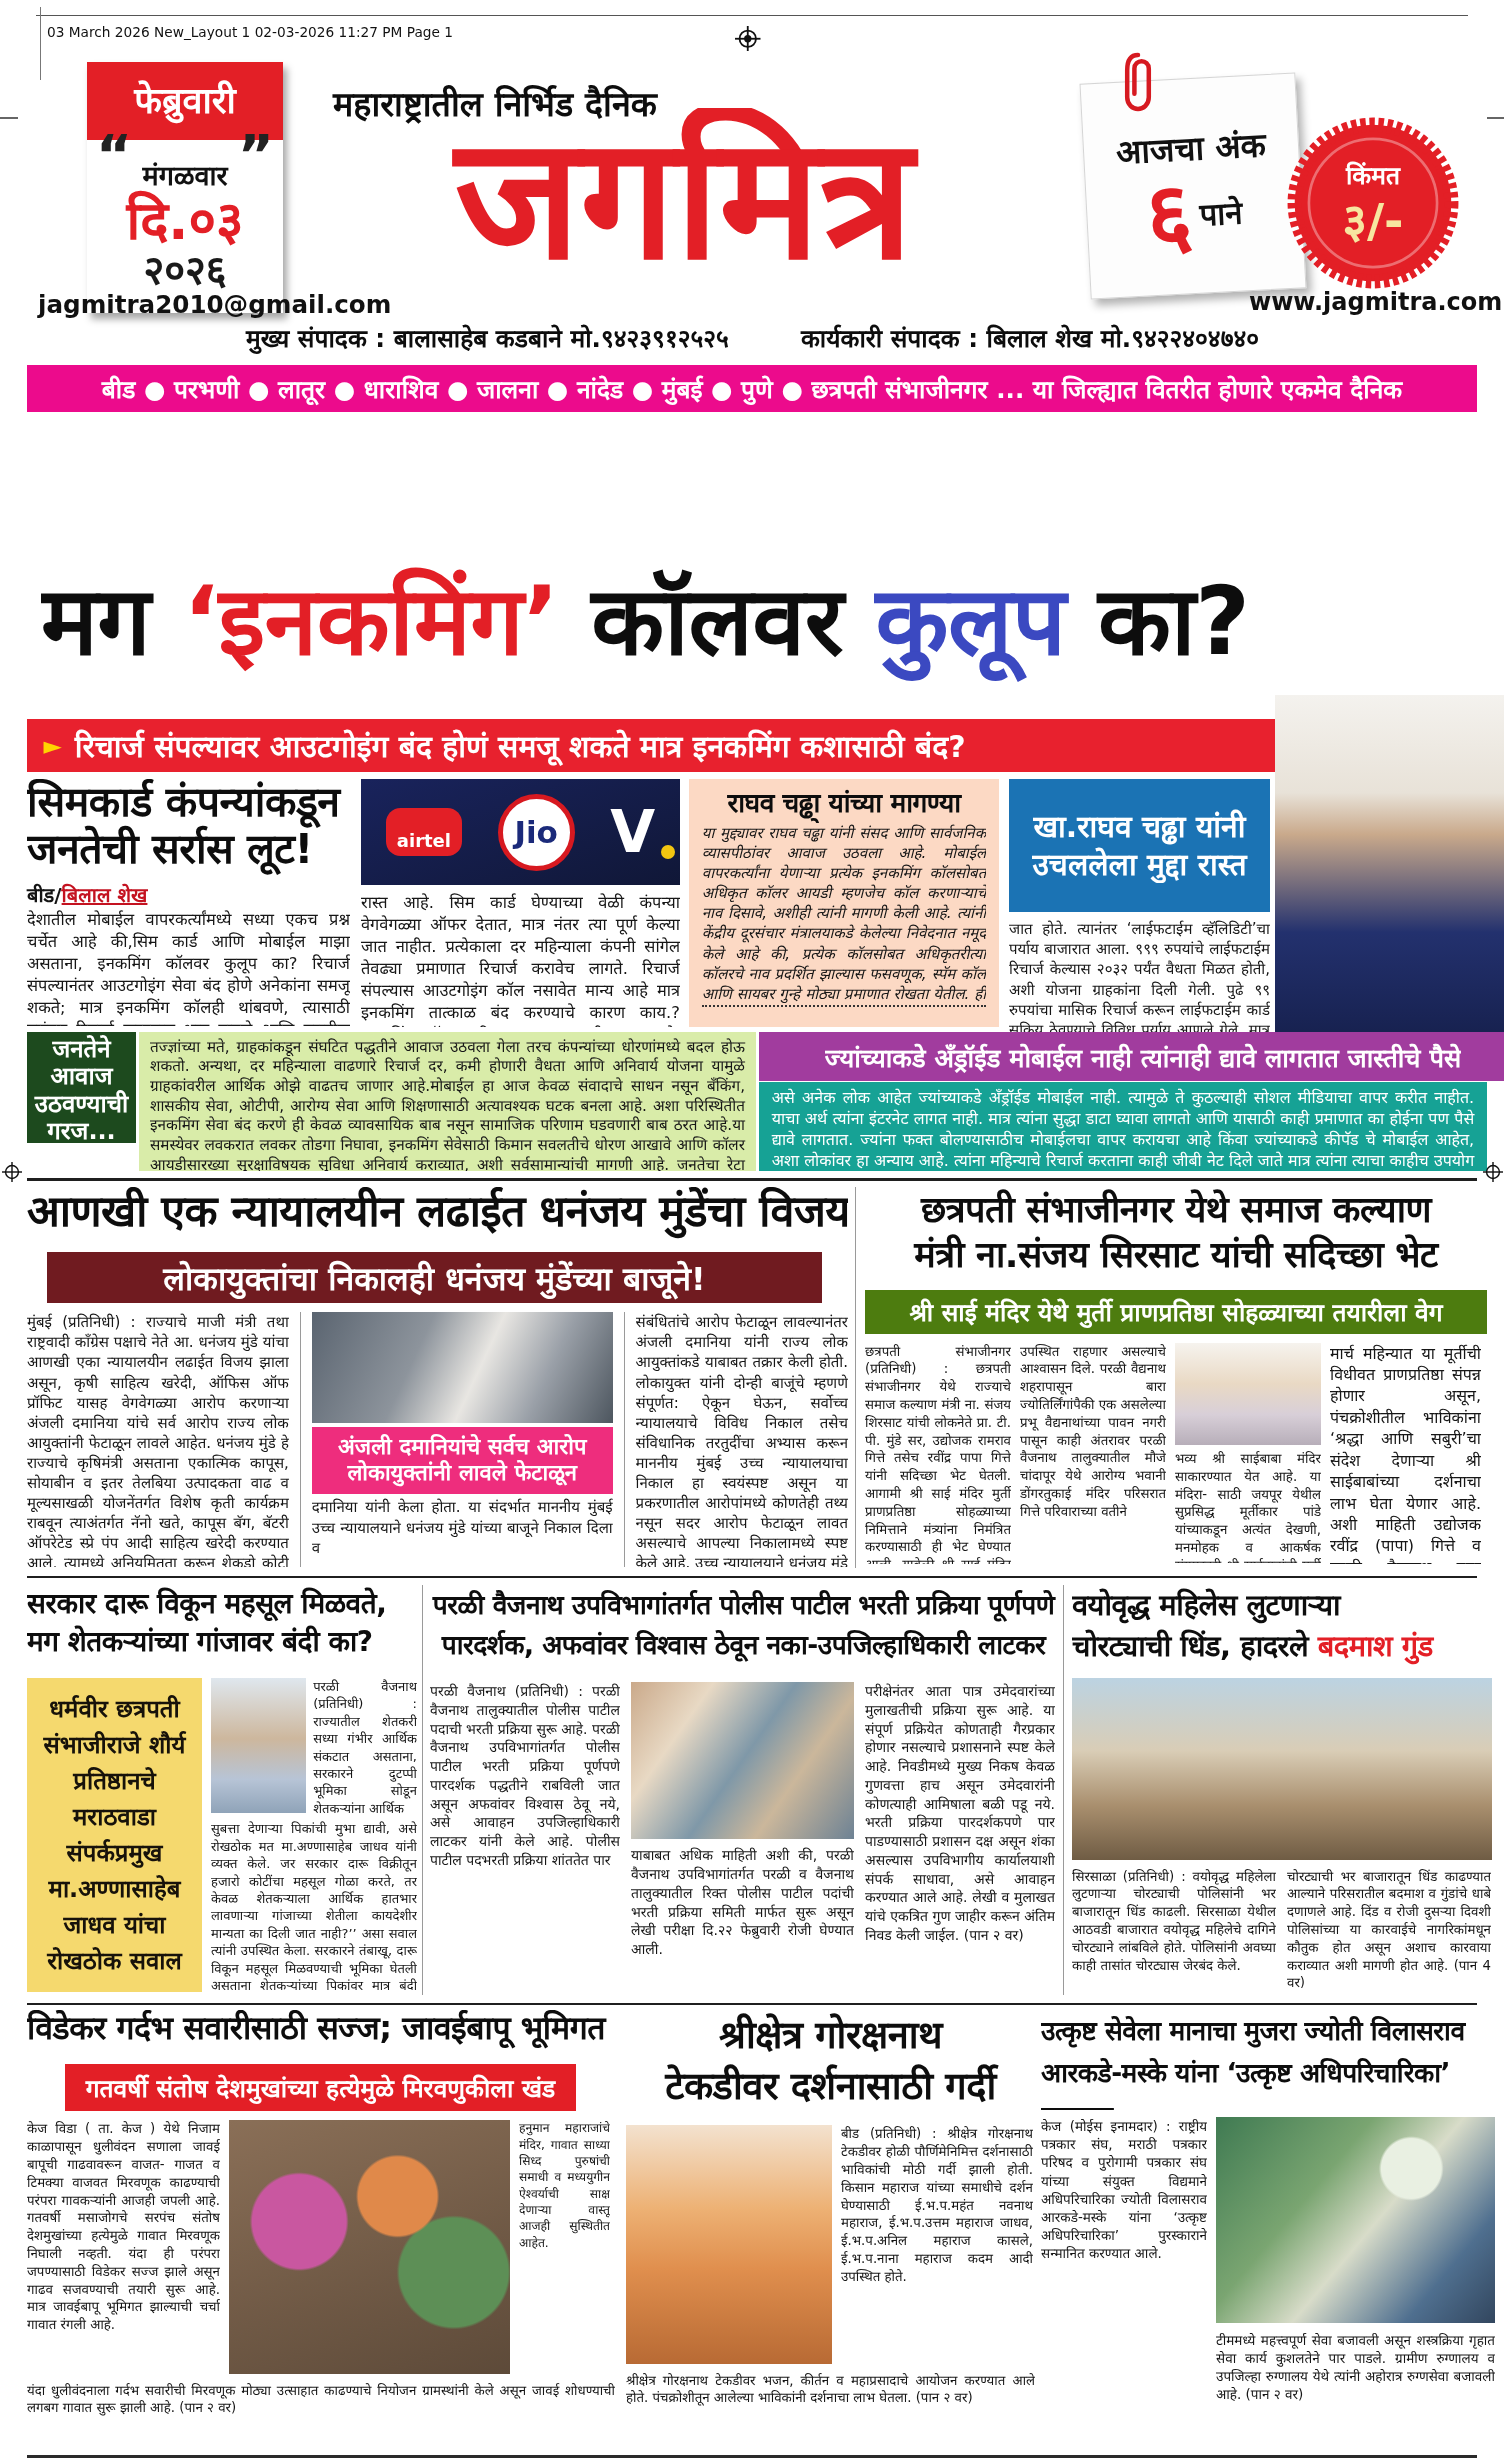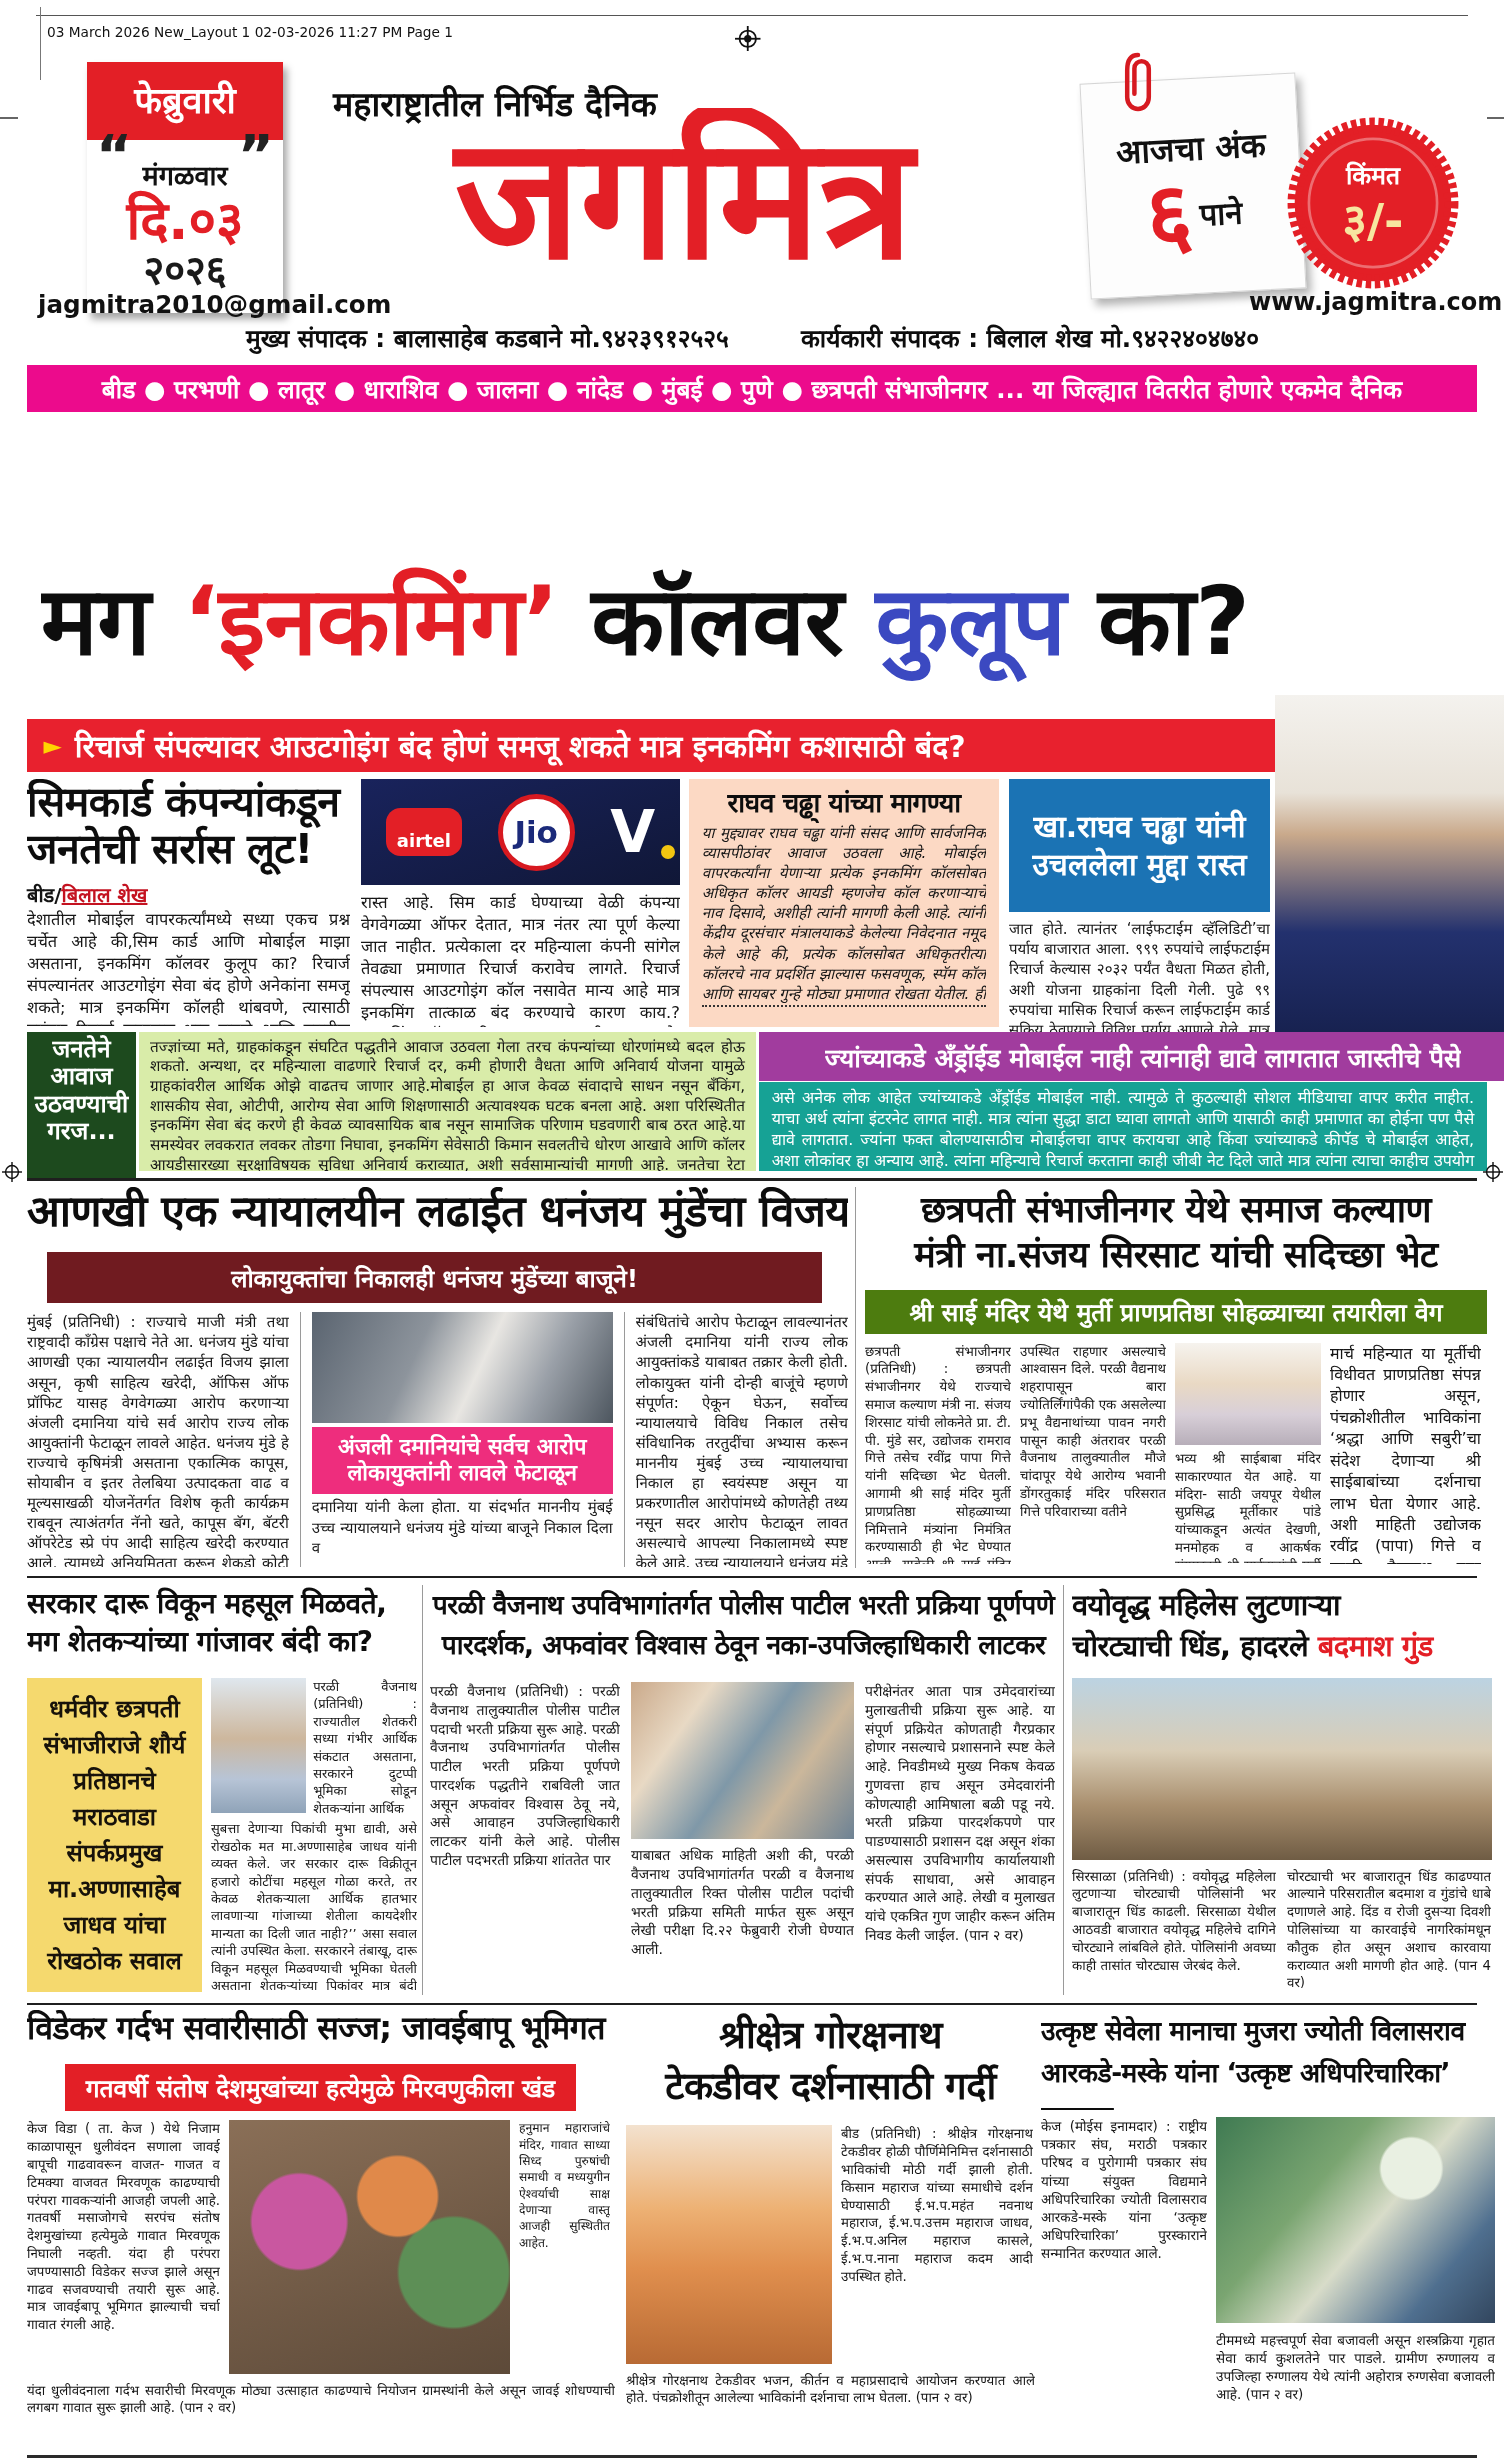--- a/index.html
+++ b/index.html
@@ -142,21 +142,21 @@
     <div class="body-txt clip dotline" style="font-size:15px;font-style:italic;height:182px;">या मुद्द्यावर राघव चढ्ढा यांनी संसद आणि सार्वजनिक व्यासपीठांवर आवाज उठवला आहे. मोबाईल वापरकर्त्यांना येणाऱ्या प्रत्येक इनकमिंग कॉलसोबत अधिकृत कॉलर आयडी म्हणजेच कॉल करणाऱ्याचे नाव दिसावे, अशीही त्यांनी मागणी केली आहे. त्यांनी केंद्रीय दूरसंचार मंत्रालयाकडे केलेल्या निवेदनात नमूद केले आहे की, प्रत्येक कॉलसोबत अधिकृतरीत्या कॉलरचे नाव प्रदर्शित झाल्यास फसवणूक, स्पॅम कॉल आणि सायबर गुन्हे मोठ्या प्रमाणात रोखता येतील. ही सेवा सर्व टेलिकॉम कंपन्यांसाठी अनिवार्य करावी, अशी त्यांची मागणी आहे.</div>
   </div>
 
   <div class="abs" style="left:1009px;top:779px;width:261px;height:266px;">
     <div class="bluebox center" style="height:133px;padding:5.5px 9px;box-sizing:border-box;">
       <span class="white clip" style="font-size:30px;font-weight:800;line-height:1.25;">खा.राघव चढ्ढा यांनी उचललेला मुद्दा रास्त</span>
     </div>
     <div class="body-txt clip" style="font-size:15px;height:124px;margin-top:7.3px;">जात होते. त्यानंतर ‘लाईफटाईम व्हॅलिडिटी’चा पर्याय बाजारात आला. ९९९ रुपयांचे लाईफटाईम रिचार्ज केल्यास २०३२ पर्यंत वैधता मिळत होती, अशी योजना ग्राहकांना दिली गेली. पुढे ९९ रुपयांचा मासिक रिचार्ज करून लाईफटाईम कार्ड सक्रिय ठेवण्याचे विविध पर्याय आणले गेले. मात्र सध्याच्या परिस्थितीत बहुतांश टेलिकॉम कंपन्यांकडून रिचार्ज संपताच इनकमिंग सेवा बंद केली जाते. ग्राहकाने (पान २ वर)</div>
   </div>
 
-  <div class="abs greenbox center" style="left:27px;top:1032px;width:109px;height:149px;font-size:24px;line-height:1.15;padding-top:3.6px;box-sizing:border-box;">
+  <div class="abs greenbox center" style="left:27px;top:1032px;width:109px;height:111px;font-size:24px;line-height:1.15;padding-top:3.6px;box-sizing:border-box;">
     <div>जनतेने</div>
     <div>आवाज</div>
     <div>उठवण्याची</div>
     <div>गरज...</div>
   </div>
   <div class="abs lgreen body-txt clip" style="left:139px;top:1032px;width:617px;height:139px;font-size:15.3px;line-height:1.29;padding:5.5px 11px;box-sizing:border-box;">तज्ज्ञांच्या मते, ग्राहकांकडून संघटित पद्धतीने आवाज उठवला गेला तरच कंपन्यांच्या धोरणांमध्ये बदल होऊ शकतो. अन्यथा, दर महिन्याला वाढणारे रिचार्ज दर, कमी होणारी वैधता आणि अनिवार्य योजना यामुळे ग्राहकांवरील आर्थिक ओझे वाढतच जाणार आहे.मोबाईल हा आज केवळ संवादाचे साधन नसून बँकिंग, शासकीय सेवा, ओटीपी, आरोग्य सेवा आणि शिक्षणासाठी अत्यावश्यक घटक बनला आहे. अशा परिस्थितीत इनकमिंग सेवा बंद करणे ही केवळ व्यावसायिक बाब नसून सामाजिक परिणाम घडवणारी बाब ठरत आहे.या समस्येवर लवकरात लवकर तोडगा निघावा, इनकमिंग सेवेसाठी किमान सवलतीचे धोरण आखावे आणि कॉलर आयडीसारख्या सुरक्षाविषयक सुविधा अनिवार्य कराव्यात, अशी सर्वसामान्यांची मागणी आहे. जनतेचा रेटा वाढला तरच या ‘कुलूप’ संस्कृतीला आळा बसेल, अन्यथा सिम कंपन्यांचे नियमच अंतिम ठरणार, अशी भीती व्यक्त होत आहे.</div>
   <div class="abs purplebox" style="left:759px;top:1032px;width:768px;height:49px;">
     <span class="white clip" style="font-size:25.5px;font-weight:800;">ज्यांच्याकडे अँड्रॉईड मोबाईल नाही त्यांनाही द्यावे लागतात जास्तीचे पैसे</span>
   </div>
   <div class="abs tealbox body-txt clip white" style="left:759px;top:1082px;width:728px;height:89px;font-size:16px;line-height:1.32;padding:4.6px 12.8px;box-sizing:border-box;">असे अनेक लोक आहेत ज्यांच्याकडे अँड्रॉईड मोबाईल नाही. त्यामुळे ते कुठल्याही सोशल मीडियाचा वापर करीत नाहीत. याचा अर्थ त्यांना इंटरनेट लागत नाही. मात्र त्यांना सुद्धा डाटा घ्यावा लागतो आणि यासाठी काही प्रमाणात का होईना पण पैसे द्यावे लागतात. ज्यांना फक्त बोलण्यासाठीच मोबाईलचा वापर करायचा आहे किंवा ज्यांच्याकडे कीपॅड चे मोबाईल आहेत, अशा लोकांवर हा अन्याय आहे. त्यांना महिन्याचे रिचार्ज करताना काही जीबी नेट दिले जाते मात्र त्यांना त्याचा काहीच उपयोग होत नाही. अशावेळी त्यांच्या माथी जास्तीचे पैसे का मारता?  असा प्रश्न उपस्थित होतो.</div>
@@ -169,21 +169,21 @@
     </svg>
   <svg class="abs" style="left:1483px;top:1162px;" width="20" height="20" viewBox="0 0 28 28">
       <circle cx="14" cy="14" r="9" fill="none" stroke="#111" stroke-width="2"></circle>
       <line x1="14" y1="0" x2="14" y2="28" stroke="#111" stroke-width="2"></line>
       <line x1="0" y1="14" x2="28" y2="14" stroke="#111" stroke-width="2"></line>
     </svg>
 
   <div class="abs" style="left:27px;top:1187px;width:821px;height:383px;">
     <div class="hl clip" style="font-size:43px;height:58px;white-space:nowrap;">आणखी एक न्यायालयीन लढाईत धनंजय मुंडेंचा विजय</div>
     <div class="maroon" style="margin:7.3px 0 0 20px;width:775px;height:51px;">
-      <span class="white" style="font-size:24px;font-weight:800;text-align:right;">लोकायुक्तांचा निकालही धनंजय मुंडेंच्या बाजूने!</span>
+      <span class="white" style="font-size:32px;font-weight:800;text-align:right;">लोकायुक्तांचा निकालही धनंजय मुंडेंच्या बाजूने!</span>
     </div>
     <div class="colwrap" style="margin-top:9px;gap:11px;height:255px;">
       <div class="body-txt clip" style="width:270px;font-size:15px;">मुंबई (प्रतिनिधी) : राज्याचे माजी मंत्री तथा राष्ट्रवादी काँग्रेस पक्षाचे नेते आ. धनंजय मुंडे यांचा आणखी एका न्यायालयीन लढाईत विजय झाला असून, कृषी साहित्य खरेदी, ऑफिस ऑफ प्रॉफिट यासह वेगवेगळ्या आरोप करणाऱ्या अंजली दमानिया यांचे सर्व आरोप राज्य लोक आयुक्तांनी फेटाळून लावले आहेत. धनंजय मुंडे हे राज्याचे कृषिमंत्री असताना एकात्मिक कापूस, सोयाबीन व इतर तेलबिया उत्पादकता वाढ व मूल्यसाखळी योजनेंतर्गत विशेष कृती कार्यक्रम राबवून त्याअंतर्गत नॅनो खते, कापूस बॅग, बॅटरी ऑपरेटेड स्प्रे पंप आदी साहित्य खरेदी करण्यात आले, त्यामध्ये अनियमितता करून शेकडो कोटी रुपयांचा अपहार केल्याचा आरोप अंजली</div>
       <div class="vrule"></div>
       <div style="width:301px;">
         <div class="p-duo" style="width:301px;height:111px;"></div>
         <div class="capPink" style="height:67px;margin-top:3.6px;flex-direction:column;display:flex;">
           <span class="white" style="font-size:22px;font-weight:800;line-height:1.2;">अंजली दमानियांचे सर्वच आरोप</span>
           <span class="white" style="font-size:22px;font-weight:800;line-height:1.2;">लोकायुक्तांनी लावले फेटाळून</span>
         </div>

